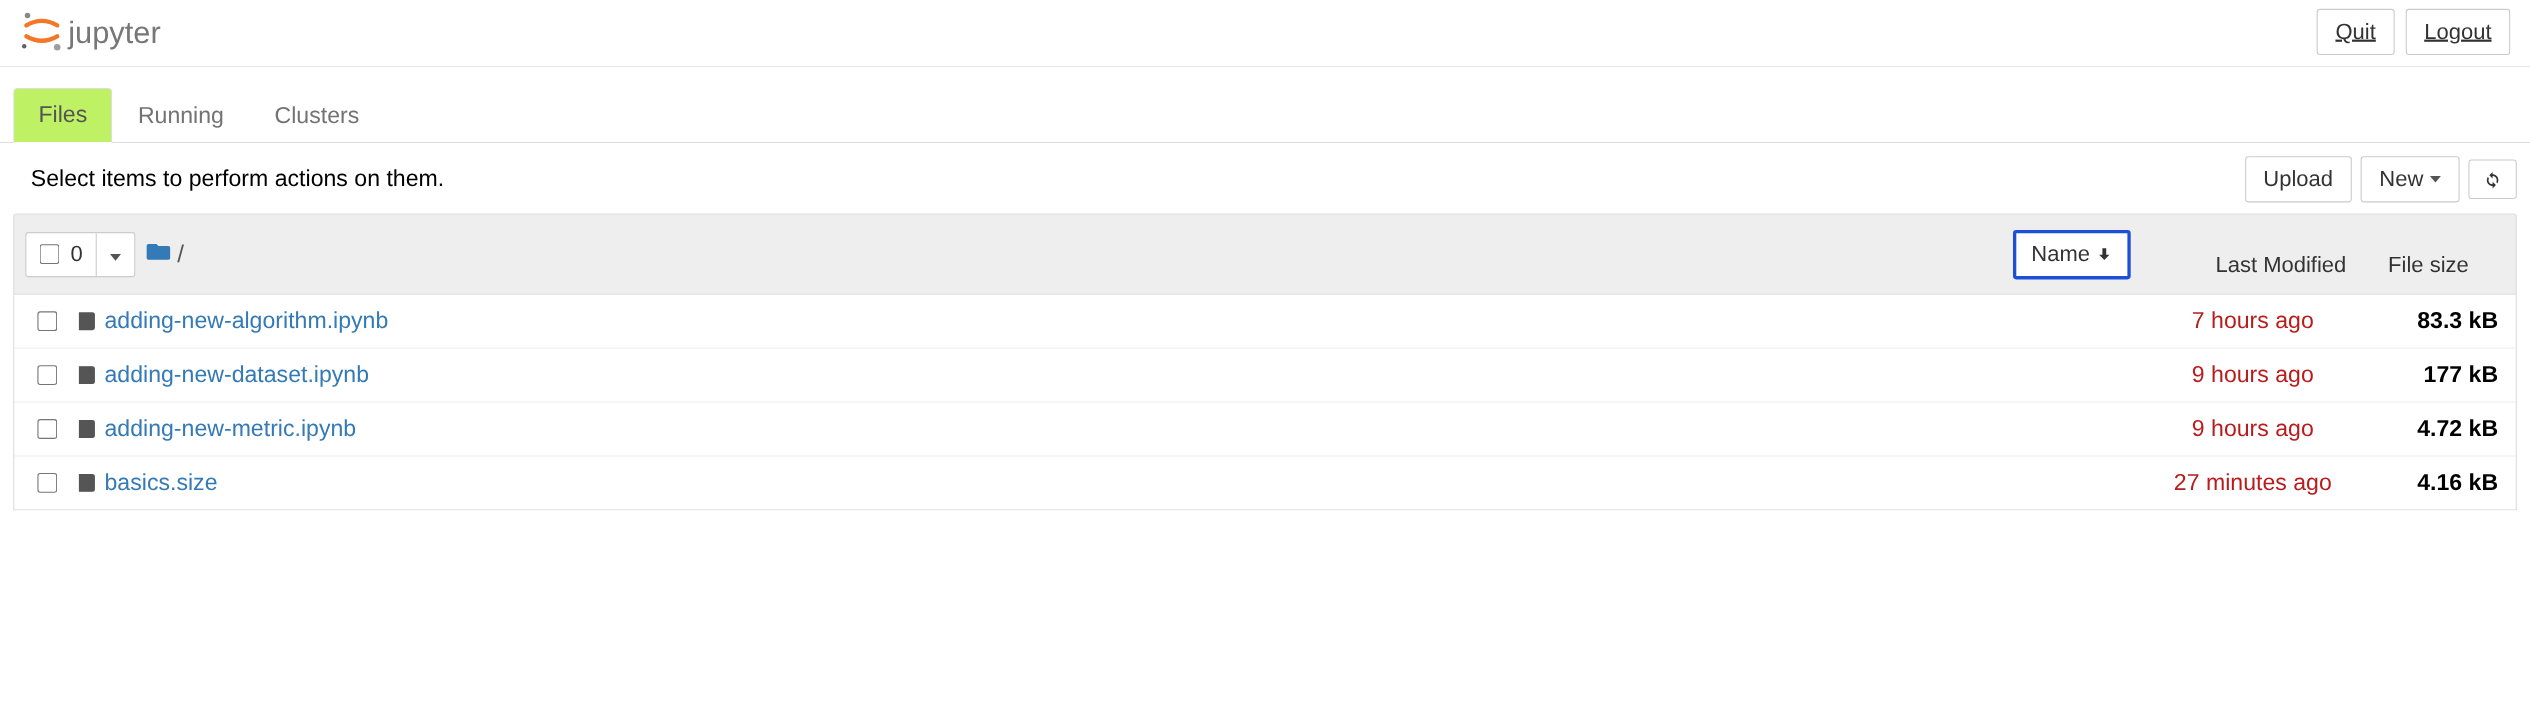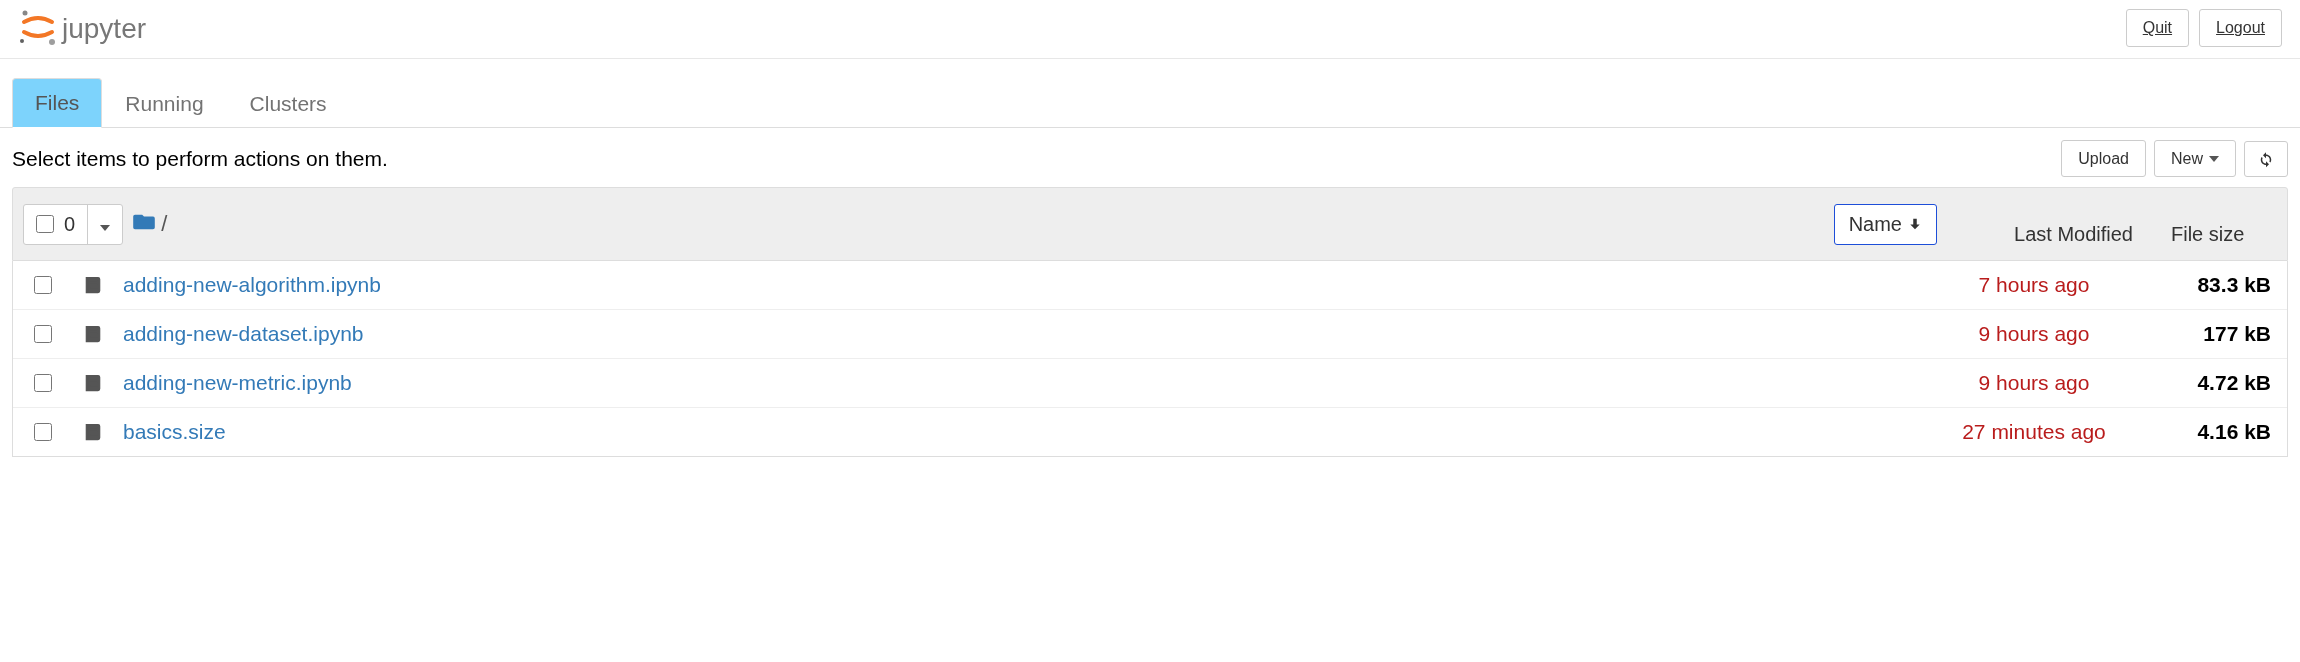--- a/index.html
+++ b/index.html
@@ -29,21 +29,21 @@
   .header-buttons { display: flex; gap: 10px; }
 
   .btn {
     display: inline-flex;
     align-items: center;
     gap: 6px;
     background: #fff;
     border: 1px solid #ccc;
     border-radius: 3px;
     padding: 8px 16px;
-    font-size: 16px;
+    font-size: 20px;
     color: #333;
     cursor: pointer;
     line-height: 1.2;
   }
   .btn-icon { padding: 8px 12px; }
 
   
   .tab-row {
     display: flex;
     align-items: flex-end;
@@ -57,31 +57,31 @@
     cursor: pointer;
     border: 1px solid transparent;
     border-bottom: none;
     border-radius: 4px 4px 0 0;
     position: relative;
     top: 1px;
     background: transparent;
   }
   .tab.active {
     color: #555;
-    background: #7dd3fc;
+    background: #bef264;
     border-color: #ddd;
     border-bottom: 1px solid #fff;
   }
 
   
   .toolbar-row {
     display: flex;
     align-items: center;
     justify-content: space-between;
-    padding: 12px 12px 10px 12px;
+    padding: 12px 12px 10px 28px;
   }
   .toolbar-left {
     font-size: 21px;
     color: #000;
   }
   .toolbar-right { display: flex; gap: 8px; align-items: center; }
 
   
   .list-header {
     display: flex;
@@ -122,21 +122,21 @@
     align-items: center;
     gap: 6px;
     font-size: 22px;
     color: #555;
   }
   .folder-icon { color: #337ab7; }
   .spacer { flex: 1; }
 
   .col-btn {
     background: #fff;
-    border: 1px solid #1d4ed8;
+    border: 3px solid #1d4ed8;
     border-radius: 3px;
     padding: 8px 14px;
     font-size: 20px;
     color: #333;
     cursor: pointer;
     display: inline-flex;
     align-items: center;
     gap: 6px;
   }
   .col-plain {
@@ -153,21 +153,21 @@
   
   .file-list {
     margin: 0 12px;
     border: 1px solid #ddd;
     border-top: none;
   }
   .file-row {
     display: flex;
     align-items: center;
     padding: 12px 10px;
-    gap: 18px;
+    gap: 4px;
     border-bottom: 1px solid #eee;
     font-size: 21px;
   }
   .file-row:last-child { border-bottom: none; }
   .file-row .cb-cell {
     width: 40px;
     display: flex;
     justify-content: center;
   }
   .file-row .icon-cell {

